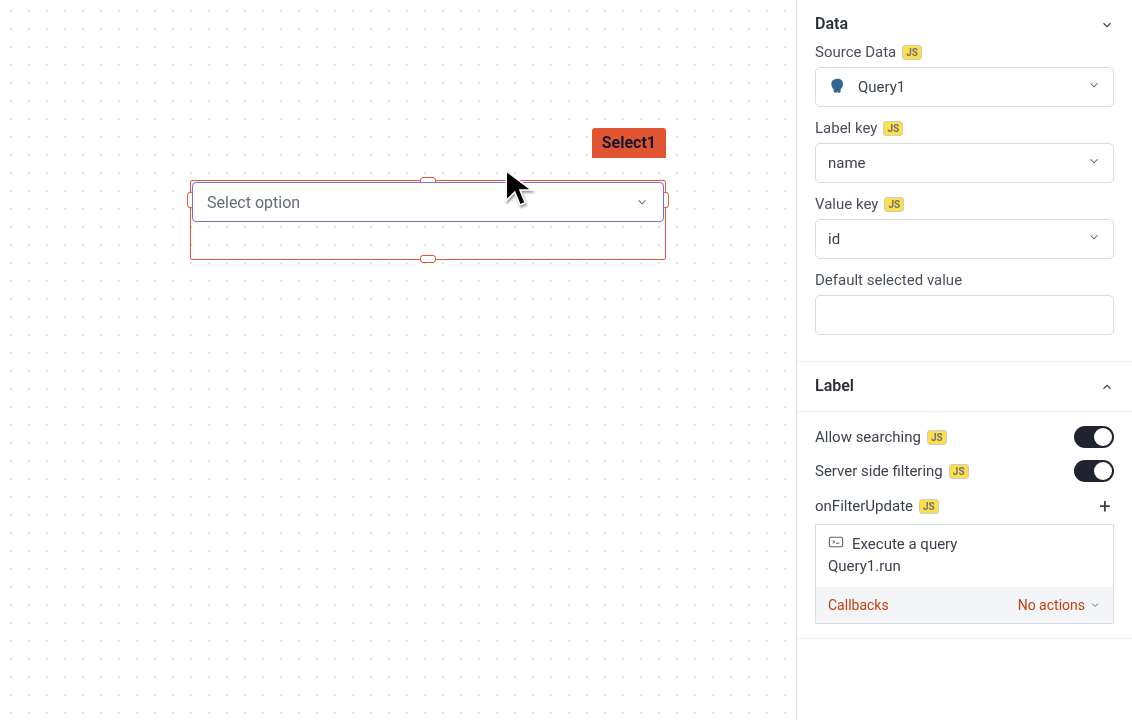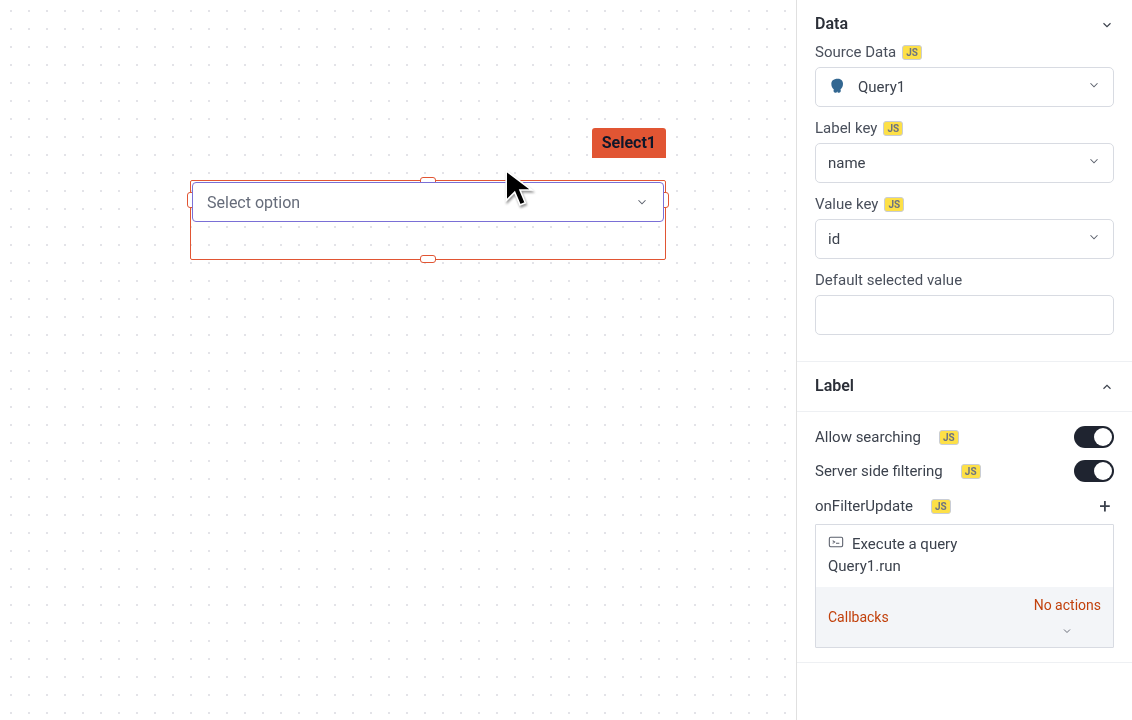--- a/index.html
+++ b/index.html
@@ -175,42 +175,42 @@
     background: #fff;
     padding: 0 12px;
     font-size: 15px;
     color: #3c424d;
   }
 
   .row-between {
     display:flex; justify-content:space-between; align-items:center;
     padding: 6px 0;
   }
-  .row-between .left { display:flex; align-items:center; gap:18px; }
+  .row-between .left { display:flex; align-items:center; gap:6px; }
   .toggle {
     width: 40px; height: 22px; border-radius: 11px;
     background: #1f2430; position: relative; cursor:pointer;
   }
   .toggle .knob {
     position:absolute; top:2px; right:2px; width:18px; height:18px;
     background:#fff; border-radius:50%;
   }
   .plus-btn { width: 18px; cursor:pointer; color:#3c424d; font-size:20px; text-align:center;}
 
   .action-box {
     border:1px solid #d8dbe2; border-radius:1px; background:#fff; overflow:hidden;
   }
   .action-top { padding:10px 12px 4px; display:flex; align-items:center; gap:8px; }
   .action-top .cmd-icon svg { width:16px;height:14px; stroke:#5a5f6b; stroke-width:1.6; fill:none;}
   .action-sub { padding: 0 12px 12px 12px; font-size:15px; color:#3c424d;}
   .action-foot {
     background:#f3f5f8; padding:10px 12px; display:flex; justify-content:space-between; align-items:center;
     font-size:14px; color:#c2410c;
   }
-  .action-foot .right { display:flex; align-items:center; gap:12px;flex-direction:column; }
+  .action-foot .right { display:flex; align-items:center; gap:4px; }
   .action-foot .right svg{width:12px;height:12px;stroke:#5a5f6b;stroke-width:1.8;fill:none;}
 </style>
 </head>
 <body>
 
 <div class="canvas">
 
   <div class="widget-wrapper">
     <div class="widget-badge">Select1</div>
 

